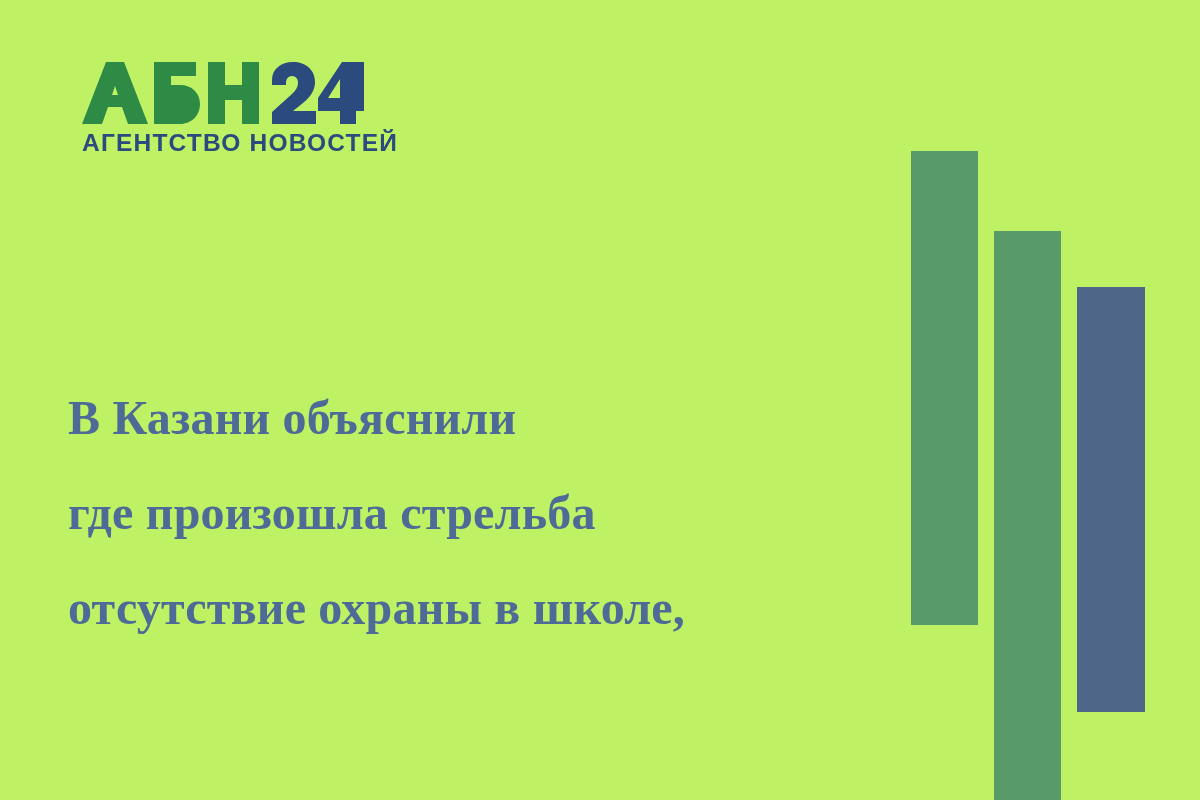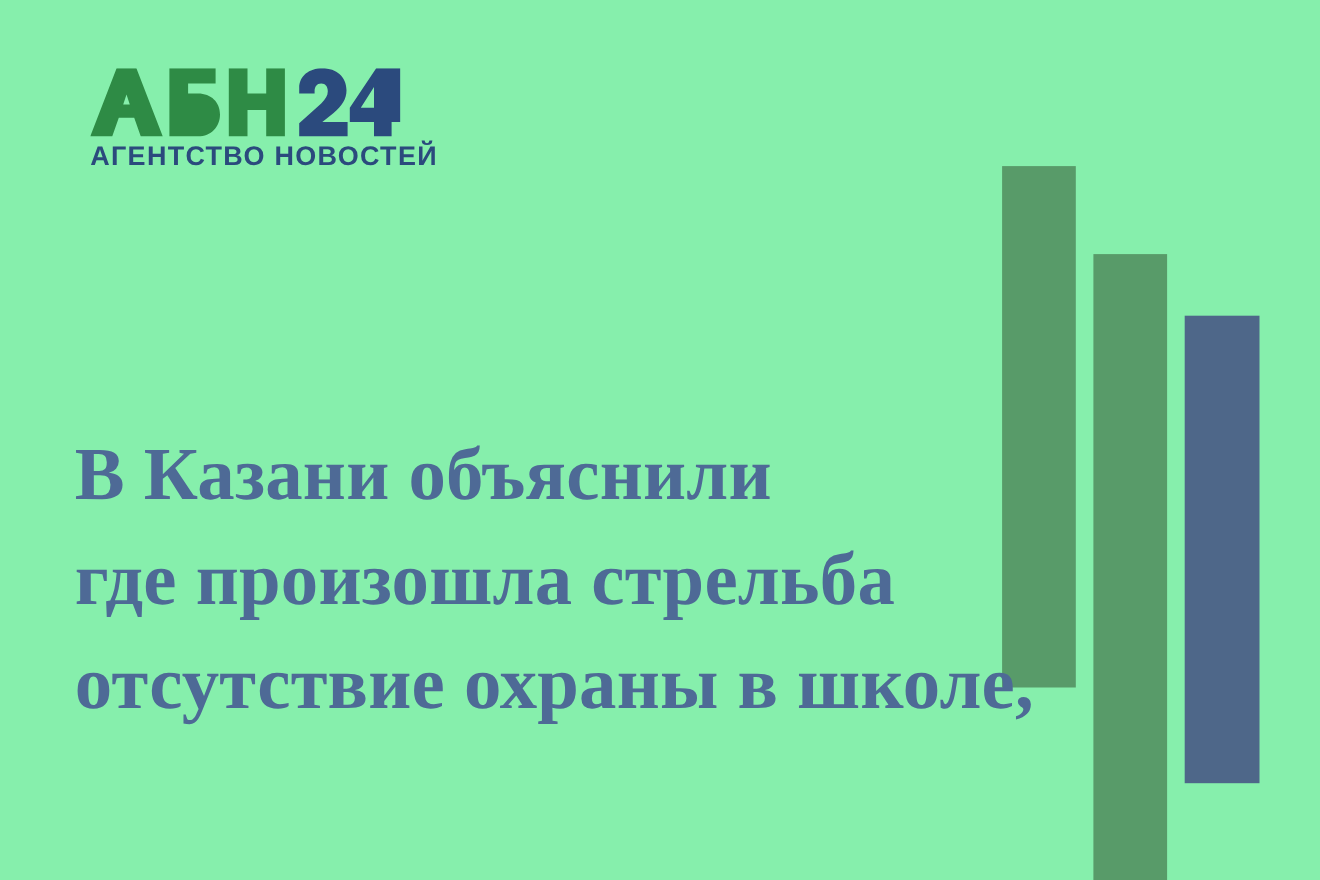--- a/index.html
+++ b/index.html
@@ -10,21 +10,21 @@
     width: 1200px;
     height: 800px;
     overflow: hidden;
     font-family: "Liberation Sans", sans-serif;
   }
 
   .card {
     position: relative;
     width: 1200px;
     height: 800px;
-    background: #86efac;
+    background: #bef264;
     overflow: hidden;
   }
 
   
   .bars {
     position: absolute;
     left: 0;
     top: 0;
     width: 1200px;
     height: 800px;
@@ -80,21 +80,21 @@
   }
 
   
   .headline {
     position: absolute;
     left: 68px;
     top: 338px;
     width: 820px;
     font-family: "Liberation Serif", "DejaVu Serif", serif;
     font-weight: 700;
-    font-size: 68px;
+    font-size: 48px;
     line-height: 95px;
     color: #4e6a96;
     letter-spacing: 0.2px;
   }
   .headline-line {
     display: block;
     white-space: nowrap;
   }
 </style>
 </head>

